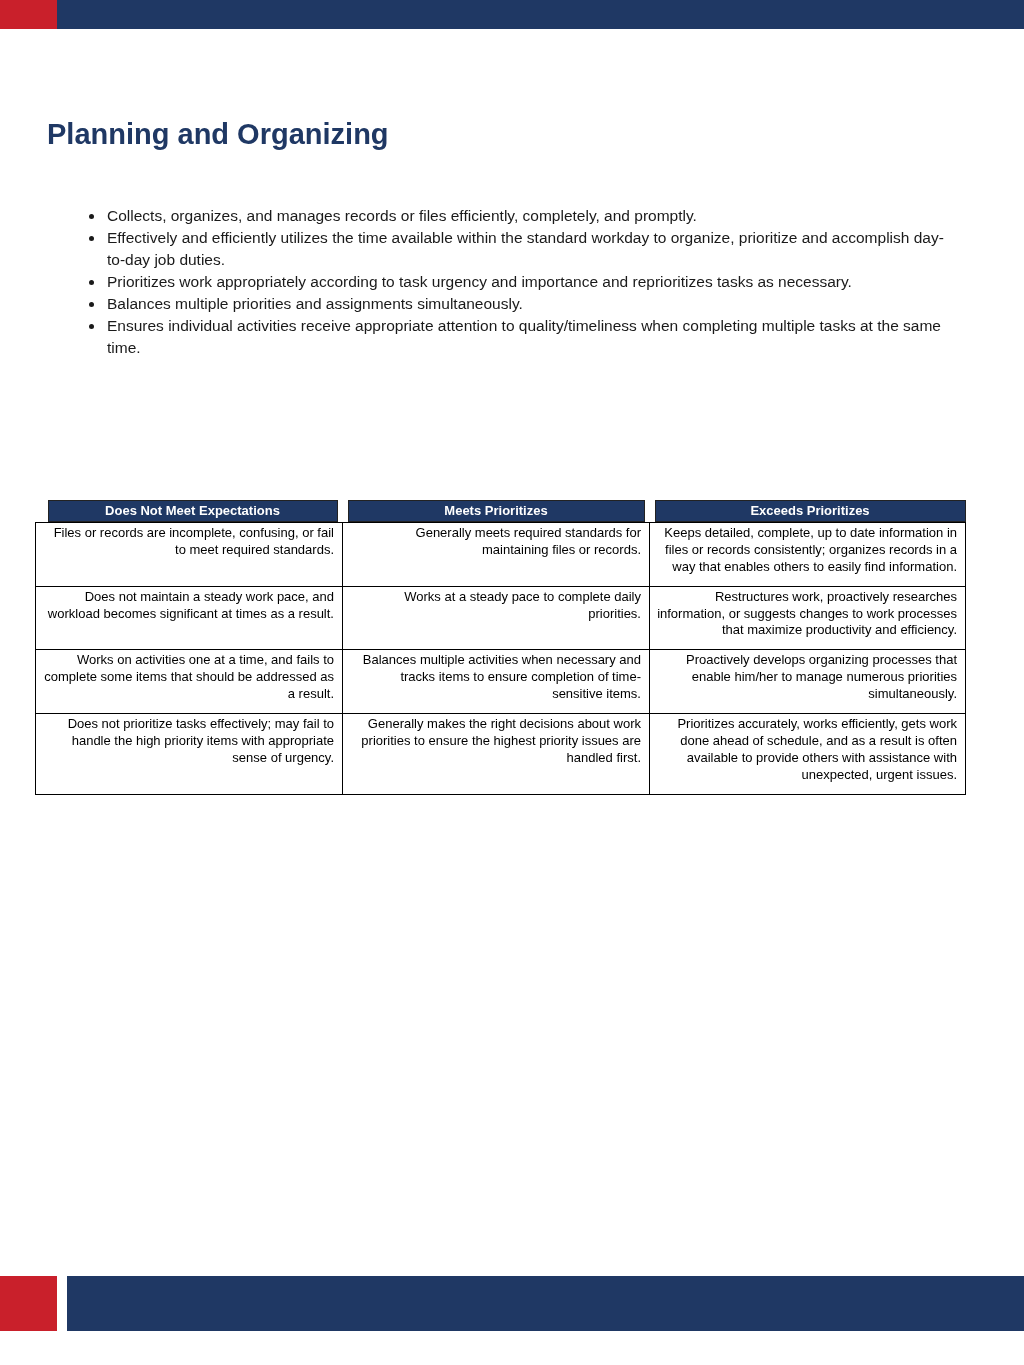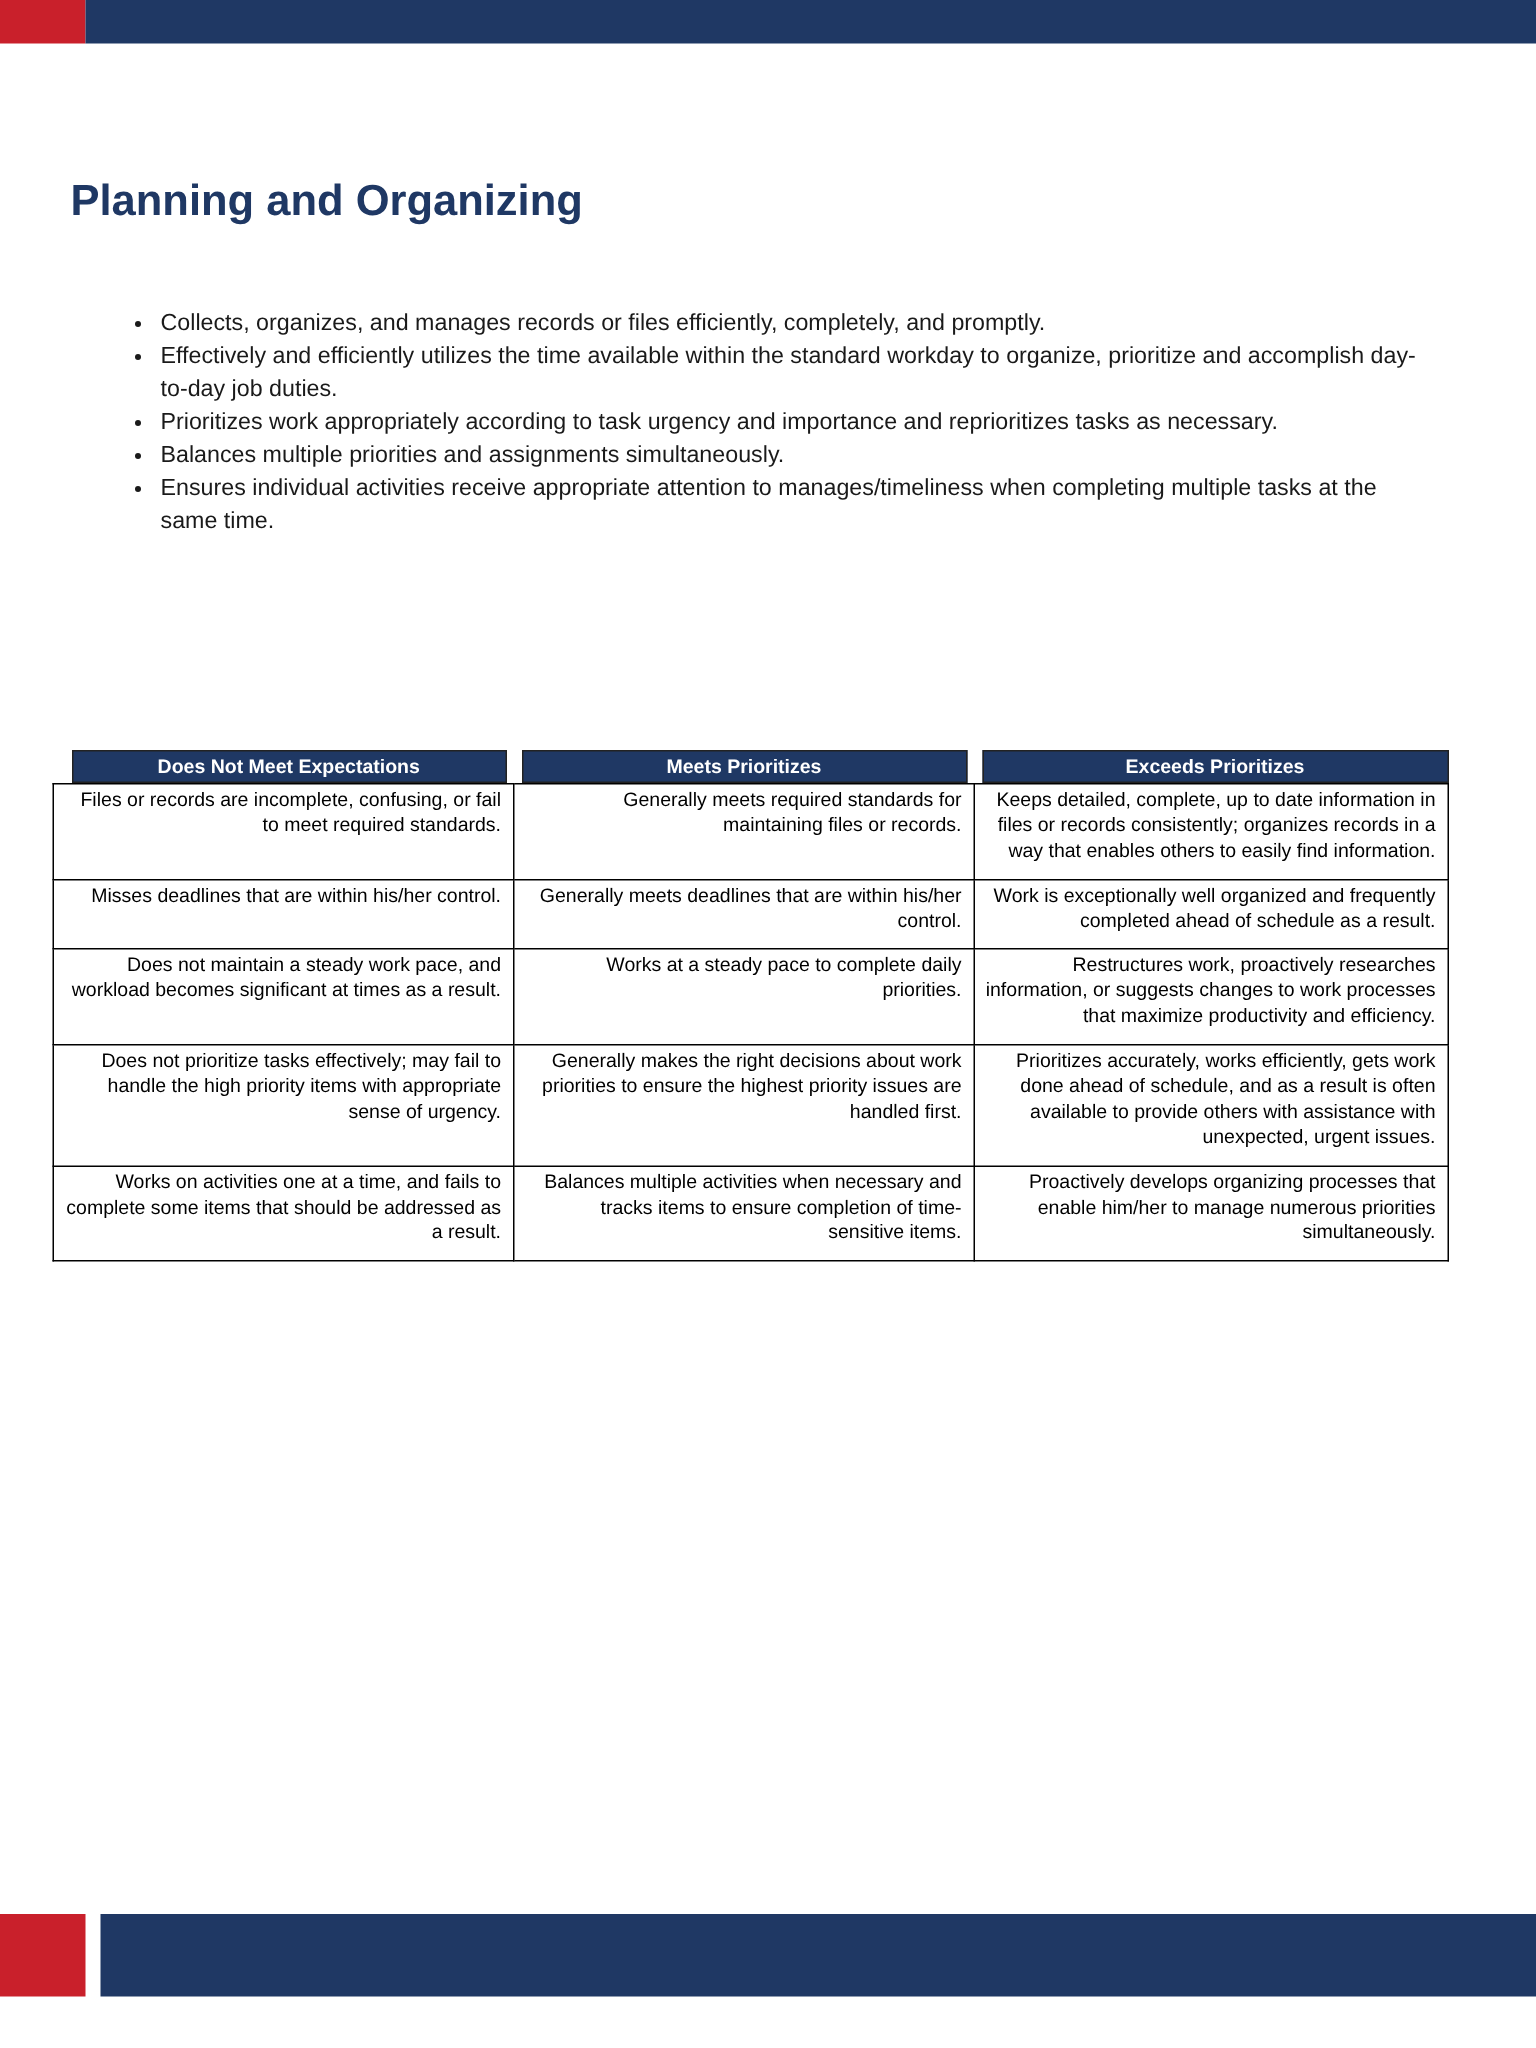--- a/index.html
+++ b/index.html
@@ -99,21 +99,21 @@
   <div class="navy-bar"></div>
 </div>
 
 <div class="page-title">Planning and Organizing</div>
 
 <ul class="bullets">
   <li>Collects, organizes, and manages records or files efficiently, completely, and promptly.</li>
   <li>Effectively and efficiently utilizes the time available within the standard workday to organize, prioritize and accomplish day-to-day job duties.</li>
   <li>Prioritizes work appropriately according to task urgency and importance and reprioritizes tasks as necessary.</li>
   <li>Balances multiple priorities and assignments simultaneously.</li>
-  <li>Ensures individual activities receive appropriate attention to manages/timeliness when completing multiple tasks at the same time.</li>
+  <li>Ensures individual activities receive appropriate attention to quality/timeliness when completing multiple tasks at the same time.</li>
 </ul>
 
 <table class="rating-table">
   <colgroup>
       <col class="c1">
       <col class="c2">
       <col class="c3">
     </colgroup>
   <thead>
     <tr>
@@ -128,38 +128,33 @@
         </th>
     </tr>
   </thead>
   <tbody>
     <tr>
       <td>Files or records are incomplete, confusing, or fail to meet required standards.</td>
       <td>Generally meets required standards for maintaining files or records.</td>
       <td>Keeps detailed, complete, up to date information in files or records consistently; organizes records in a way that enables others to easily find information.</td>
     </tr>
     <tr>
-      <td>Misses deadlines that are within his/her control.</td>
-      <td>Generally meets deadlines that are within his/her control.</td>
-      <td>Work is exceptionally well organized and frequently completed ahead of schedule as a result.</td>
-    </tr>
-    <tr>
       <td>Does not maintain a steady work pace, and workload becomes significant at times as a result.</td>
       <td>Works at a steady pace to complete daily priorities.</td>
       <td>Restructures work, proactively researches information, or suggests changes to work processes that maximize productivity and efficiency.</td>
     </tr>
     <tr>
+      <td>Works on activities one at a time, and fails to complete some items that should be addressed as a result.</td>
+      <td>Balances multiple activities when necessary and tracks items to ensure completion of time-sensitive items.</td>
+      <td>Proactively develops organizing processes that enable him/her to manage numerous priorities simultaneously.</td>
+    </tr>
+    <tr>
       <td>Does not prioritize tasks effectively; may fail to handle the high priority items with appropriate sense of urgency.</td>
       <td>Generally makes the right decisions about work priorities to ensure the highest priority issues are handled first.</td>
       <td>Prioritizes accurately, works efficiently, gets work done ahead of schedule, and as a result is often available to provide others with assistance with unexpected, urgent issues.</td>
-    </tr>
-    <tr>
-      <td>Works on activities one at a time, and fails to complete some items that should be addressed as a result.</td>
-      <td>Balances multiple activities when necessary and tracks items to ensure completion of time-sensitive items.</td>
-      <td>Proactively develops organizing processes that enable him/her to manage numerous priorities simultaneously.</td>
     </tr>
   </tbody>
 </table>
 
 <div class="bottom-banner">
   <div class="red-block"></div>
   <div class="navy-bar"></div>
 </div>
 
 </body></html>

